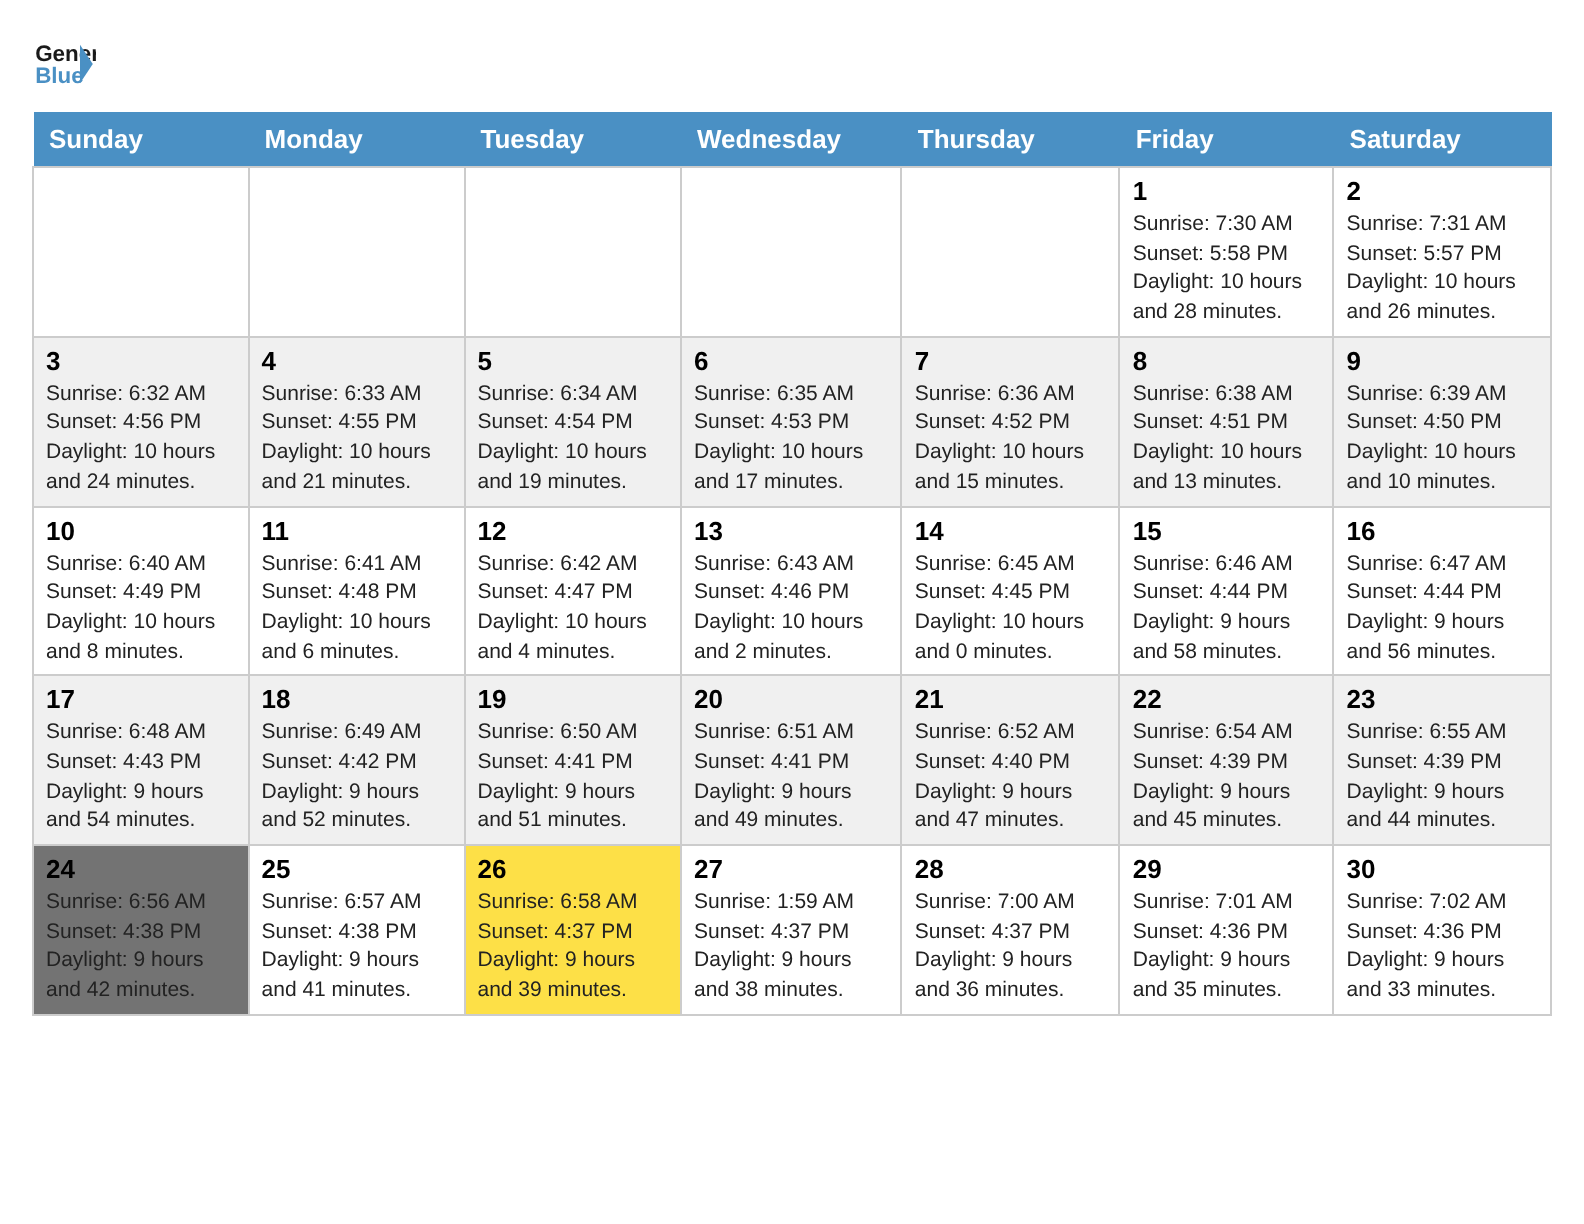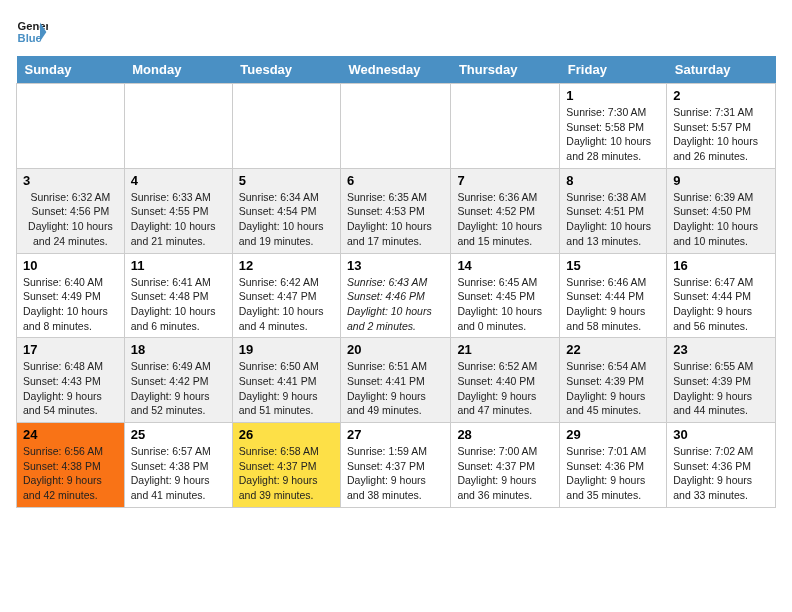--- a/index.html
+++ b/index.html
@@ -123,21 +123,21 @@
         <td style="background: rgb(255, 255, 255);">
           <div class="day-number">2</div>
           <div class="day-info" style="white-space: pre-line;">Sunrise: 7:31 AM
 Sunset: 5:57 PM
 Daylight: 10 hours and 26 minutes.</div>
         </td>
       </tr>
       <tr>
         <td style="background: rgb(240, 240, 240);">
           <div class="day-number">3</div>
-          <div class="day-info" style="white-space: pre-line; text-align: center;">Sunrise: 6:32 AM
+          <div class="day-info" style="white-space: pre-line;">Sunrise: 6:32 AM
 Sunset: 4:56 PM
 Daylight: 10 hours and 24 minutes.</div>
         </td>
         <td style="background: rgb(240, 240, 240);">
           <div class="day-number">4</div>
           <div class="day-info" style="white-space: pre-line;">Sunrise: 6:33 AM
 Sunset: 4:55 PM
 Daylight: 10 hours and 21 minutes.</div>
         </td>
         <td style="background: rgb(240, 240, 240);">
@@ -185,21 +185,21 @@
 Daylight: 10 hours and 6 minutes.</div>
         </td>
         <td style="background: rgb(255, 255, 255);">
           <div class="day-number">12</div>
           <div class="day-info" style="white-space: pre-line;">Sunrise: 6:42 AM
 Sunset: 4:47 PM
 Daylight: 10 hours and 4 minutes.</div>
         </td>
         <td style="background: rgb(255, 255, 255);">
           <div class="day-number">13</div>
-          <div class="day-info" style="white-space: pre-line; font-style: italic;">Sunrise: 6:43 AM
+          <div class="day-info" style="white-space: pre-line;">Sunrise: 6:43 AM
 Sunset: 4:46 PM
 Daylight: 10 hours and 2 minutes.</div>
         </td>
         <td style="background: rgb(255, 255, 255);">
           <div class="day-number">14</div>
           <div class="day-info" style="white-space: pre-line;">Sunrise: 6:45 AM
 Sunset: 4:45 PM
 Daylight: 10 hours and 0 minutes.</div>
         </td>
         <td style="background: rgb(255, 255, 255);">
@@ -253,21 +253,21 @@
 Daylight: 9 hours and 45 minutes.</div>
         </td>
         <td style="background: rgb(240, 240, 240);">
           <div class="day-number">23</div>
           <div class="day-info" style="white-space: pre-line;">Sunrise: 6:55 AM
 Sunset: 4:39 PM
 Daylight: 9 hours and 44 minutes.</div>
         </td>
       </tr>
       <tr>
-        <td style="background: #f97316;">
+        <td style="background: #737373;">
           <div class="day-number">24</div>
           <div class="day-info" style="white-space: pre-line;">Sunrise: 6:56 AM
 Sunset: 4:38 PM
 Daylight: 9 hours and 42 minutes.</div>
         </td>
         <td style="background: rgb(255, 255, 255);">
           <div class="day-number">25</div>
           <div class="day-info" style="white-space: pre-line;">Sunrise: 6:57 AM
 Sunset: 4:38 PM
 Daylight: 9 hours and 41 minutes.</div>

